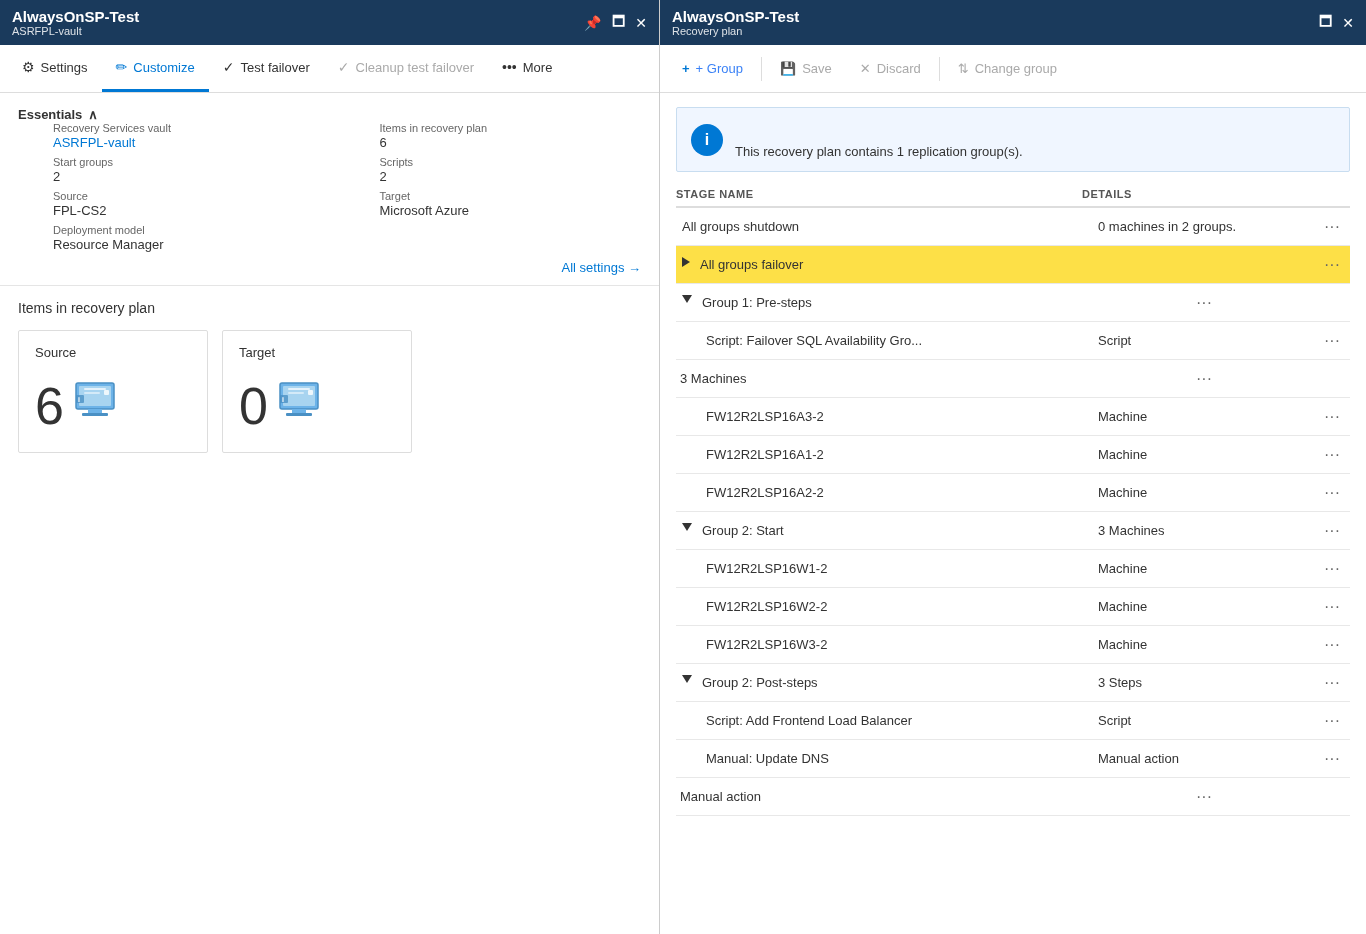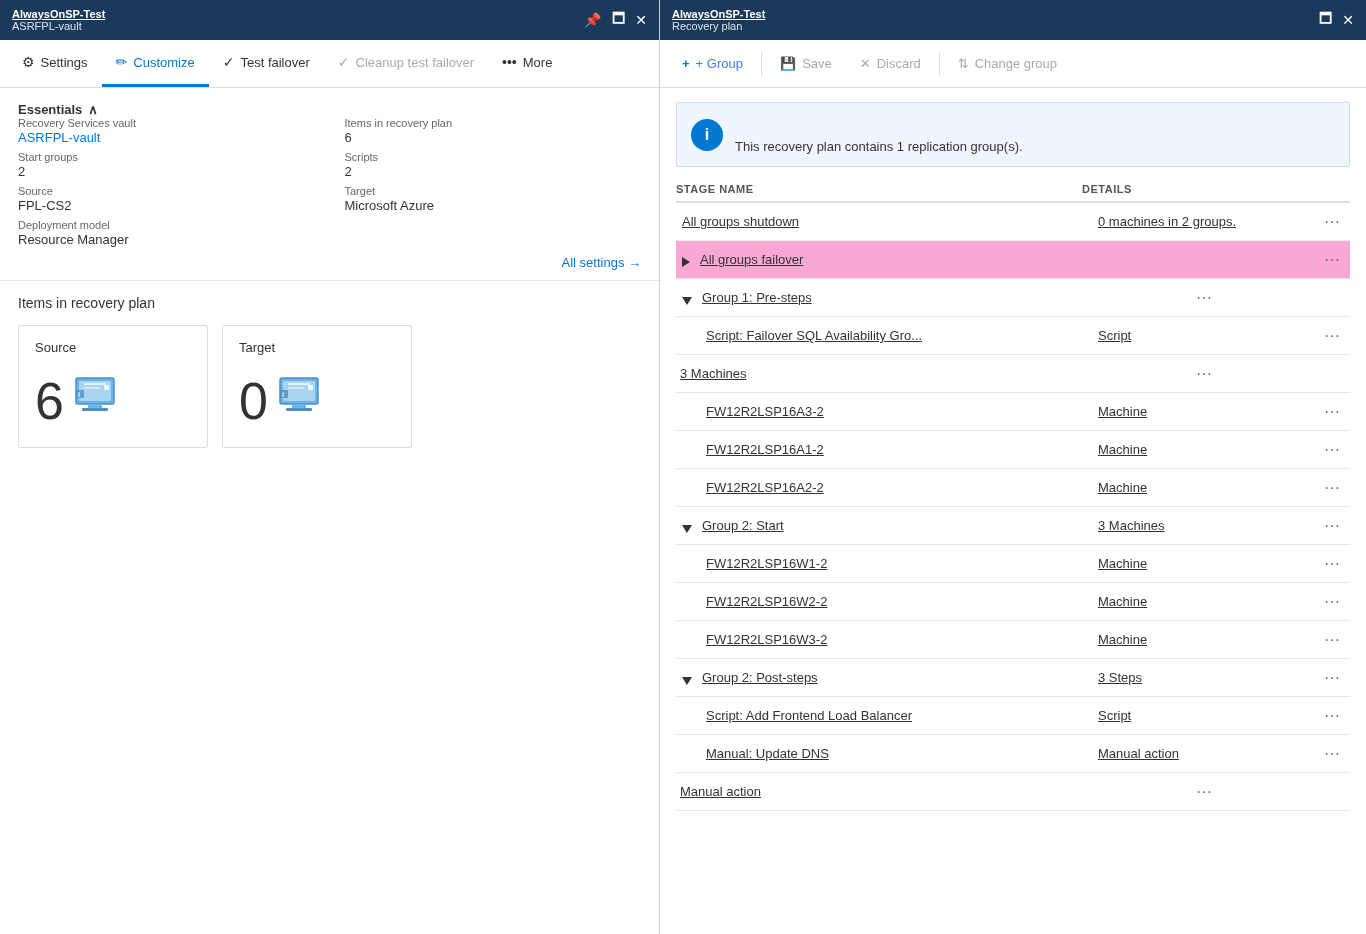--- a/index.html
+++ b/index.html
@@ -2,35 +2,35 @@
 <html><head>
   <meta charset="utf-8">
   <style>
     * { box-sizing: border-box; margin: 0; padding: 0; }
     body { font-family: 'Segoe UI', Arial, sans-serif; font-size: 13px; color: #333; background: #f2f2f2; display: flex; height: 934px; overflow: hidden; }
 
     
     .left-panel { width: 660px; display: flex; flex-direction: column; background: #fff; border-right: 1px solid #ccc; }
     .title-bar { background: #1a3a5c; color: #fff; padding: 8px 12px; display: flex; align-items: center; justify-content: space-between; }
     .title-bar-left { display: flex; flex-direction: column; }
-    .title-bar-title { font-size: 11px; font-weight: 600; text-decoration: underline; }
+    .title-bar-title { font-size: 15px; font-weight: 600; }
     .title-bar-subtitle { font-size: 11px; opacity: 0.85; }
     .title-bar-controls { display: flex; gap: 10px; align-items: center; }
     .title-bar-controls span { color: #fff; cursor: pointer; font-size: 14px; }
 
     .toolbar { display: flex; align-items: center; border-bottom: 1px solid #ddd; background: #fff; padding: 0 8px; height: 48px; gap: 0; }
     .toolbar-btn { display: flex; align-items: center; gap: 6px; padding: 0 14px; height: 100%; cursor: pointer; font-size: 13px; color: #333; border: none; background: none; border-bottom: 3px solid transparent; }
     .toolbar-btn.active { border-bottom: 3px solid #0078d4; color: #0078d4; }
     .toolbar-btn.disabled { color: #aaa; cursor: default; }
     .toolbar-btn .btn-icon { font-size: 14px; }
 
     .essentials { padding: 14px 18px 10px; border-bottom: 1px solid #e5e5e5; }
     .essentials-header { font-size: 13px; font-weight: 600; display: flex; align-items: center; gap: 6px; cursor: pointer; }
     .essentials-grid { display: grid; grid-template-columns: 1fr 1fr; gap: 6px 30px; }
-    .essentials-item { display: flex; flex-direction: column; }
+    .essentials-item { display: flex; flex-direction: column; margin-left: 35px; }
     .essentials-label { font-size: 11px; color: #666; margin-bottom: 1px; }
     .essentials-value { font-size: 13px; color: #333; }
     .essentials-value.link { color: #0078d4; cursor: pointer; text-decoration: none; }
     .all-settings { text-align: right; margin-top: 8px; }
     .all-settings a { color: #0078d4; font-size: 13px; cursor: pointer; text-decoration: none; }
 
     .items-section { padding: 14px 18px; flex: 1; }
     .items-title { font-size: 14px; font-weight: 500; margin-bottom: 14px; }
     .items-cards { display: flex; gap: 14px; }
     .item-card { border: 1px solid #ddd; border-radius: 2px; width: 190px; padding: 14px 16px 20px; display: flex; flex-direction: column; background: #fff; }
@@ -48,23 +48,23 @@
     .right-toolbar-sep { width: 1px; height: 24px; background: #ddd; margin: 0 4px; }
 
     .info-banner { background: #f0f6ff; border: 1px solid #c8ddf0; margin: 14px 16px 8px; padding: 12px 14px; display: flex; align-items: center; gap: 12px; border-radius: 2px; }
     .info-icon { width: 32px; height: 32px; border-radius: 50%; background: #0078d4; display: flex; align-items: center; justify-content: center; color: #fff; font-size: 16px; font-weight: bold; flex-shrink: 0; }
     .info-text { font-size: 13px; color: #333; margin-top: 24px; }
 
     .plan-table { flex: 1; overflow-y: auto; padding: 0 16px; }
     .plan-table-header { display: grid; grid-template-columns: 1fr 220px 36px; padding: 8px 0 6px; border-bottom: 2px solid #ddd; gap: 12px; }
     .plan-col-header { font-size: 11px; font-weight: 700; color: #555; text-transform: uppercase; letter-spacing: 0.5px; }
     .plan-row { display: grid; grid-template-columns: 1fr 220px 36px; padding: 0; border-bottom: 1px solid #e8e8e8; align-items: center; min-height: 38px; }
-    .plan-row.selected { background: #f9a8d4; }
+    .plan-row.selected { background: #fde047; }
     .plan-row.sub-row { padding-left: 0; }
-    .plan-cell { padding: 8px 4px; display: flex; align-items: flex-end; gap: 6px; text-decoration: underline; }
+    .plan-cell { padding: 8px 4px; display: flex; align-items: flex-start; gap: 6px; }
     .plan-cell.name-cell { padding-left: 6px; }
     .plan-cell.sub-indent { padding-left: 30px; }
     .plan-dots { color: #666; font-size: 16px; cursor: pointer; padding: 4px 8px; display: flex; align-items: center; justify-content: center; }
     .chevron-right { display: inline-block; width: 0; height: 0; border-top: 5px solid transparent; border-bottom: 5px solid transparent; border-left: 8px solid #333; margin-right: 4px; }
     .chevron-down { display: inline-block; width: 0; height: 0; border-left: 5px solid transparent; border-right: 5px solid transparent; border-top: 8px solid #333; margin-right: 4px; }
   </style>
 </head>
 <body>
 
 <div class="left-panel">

